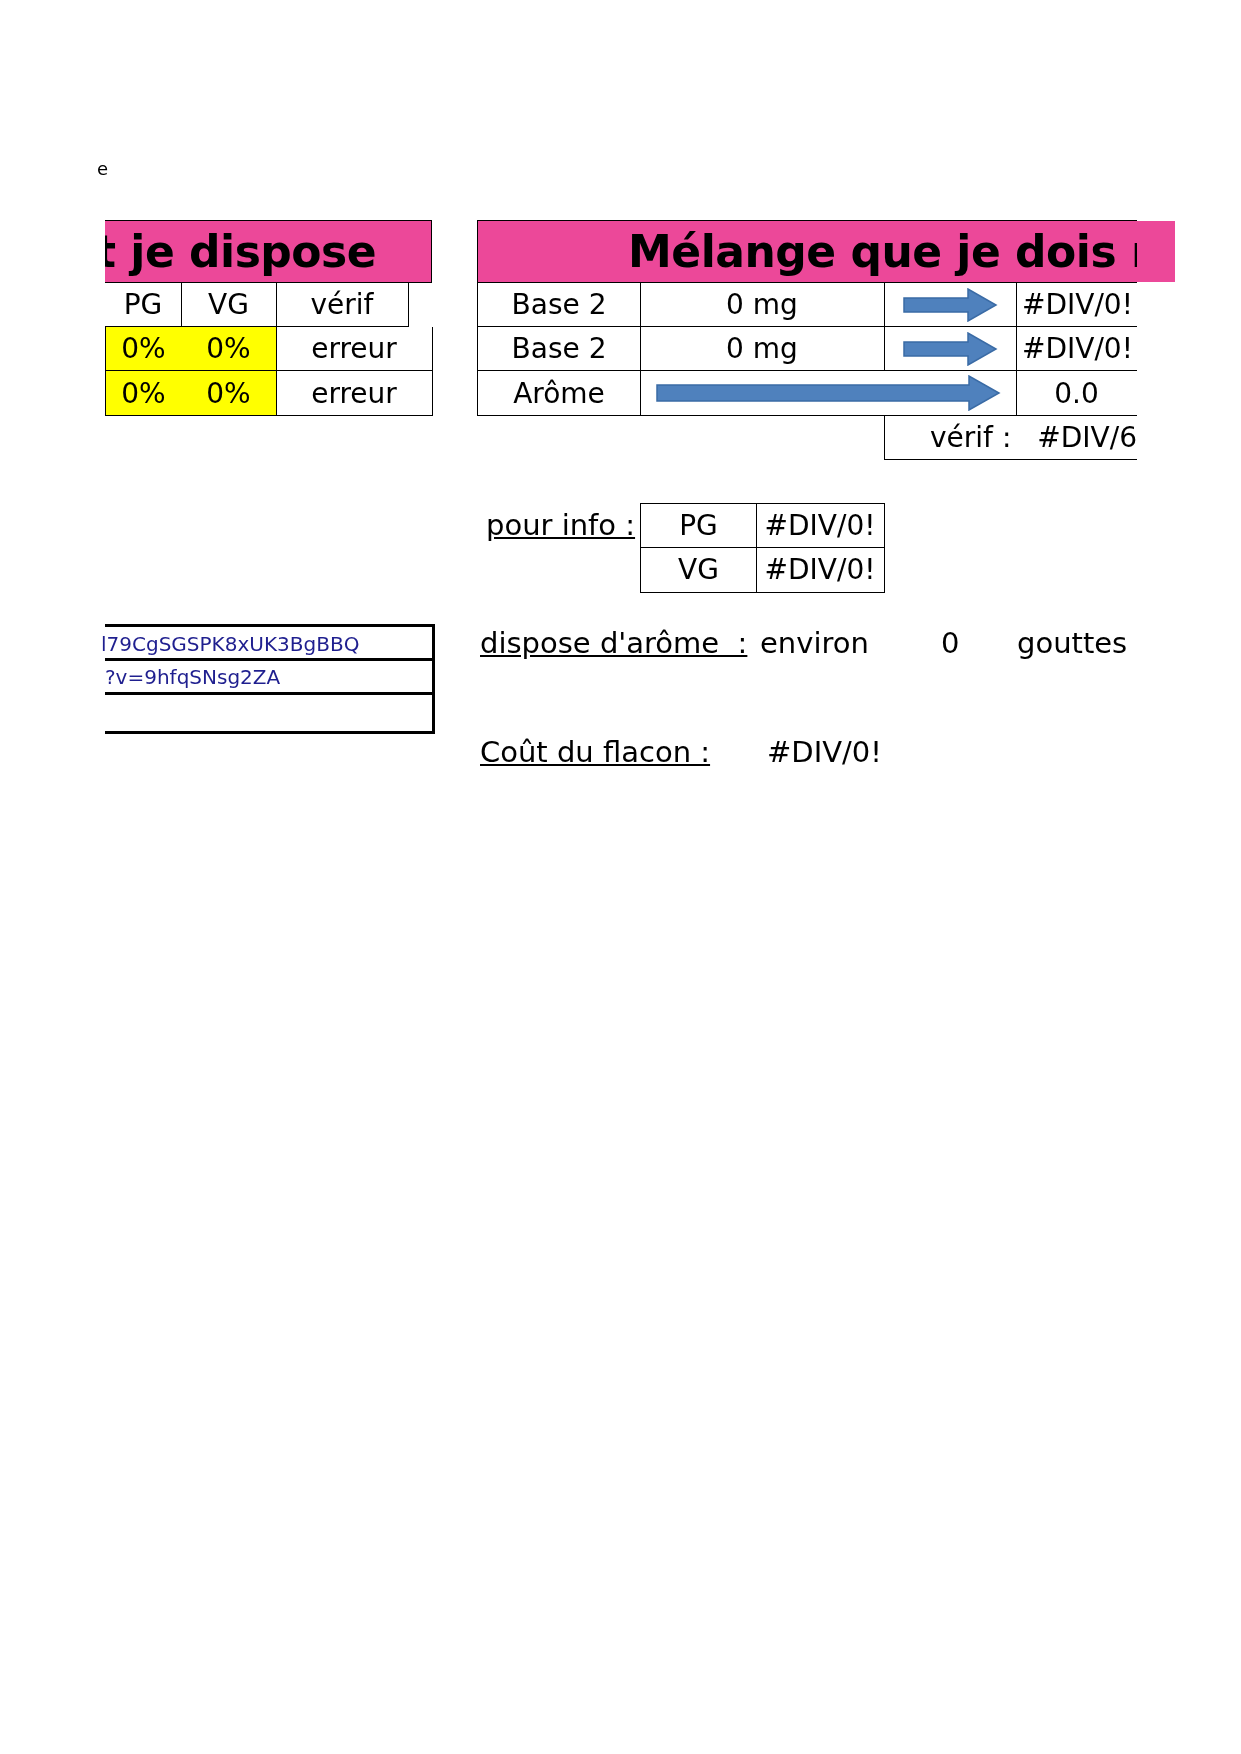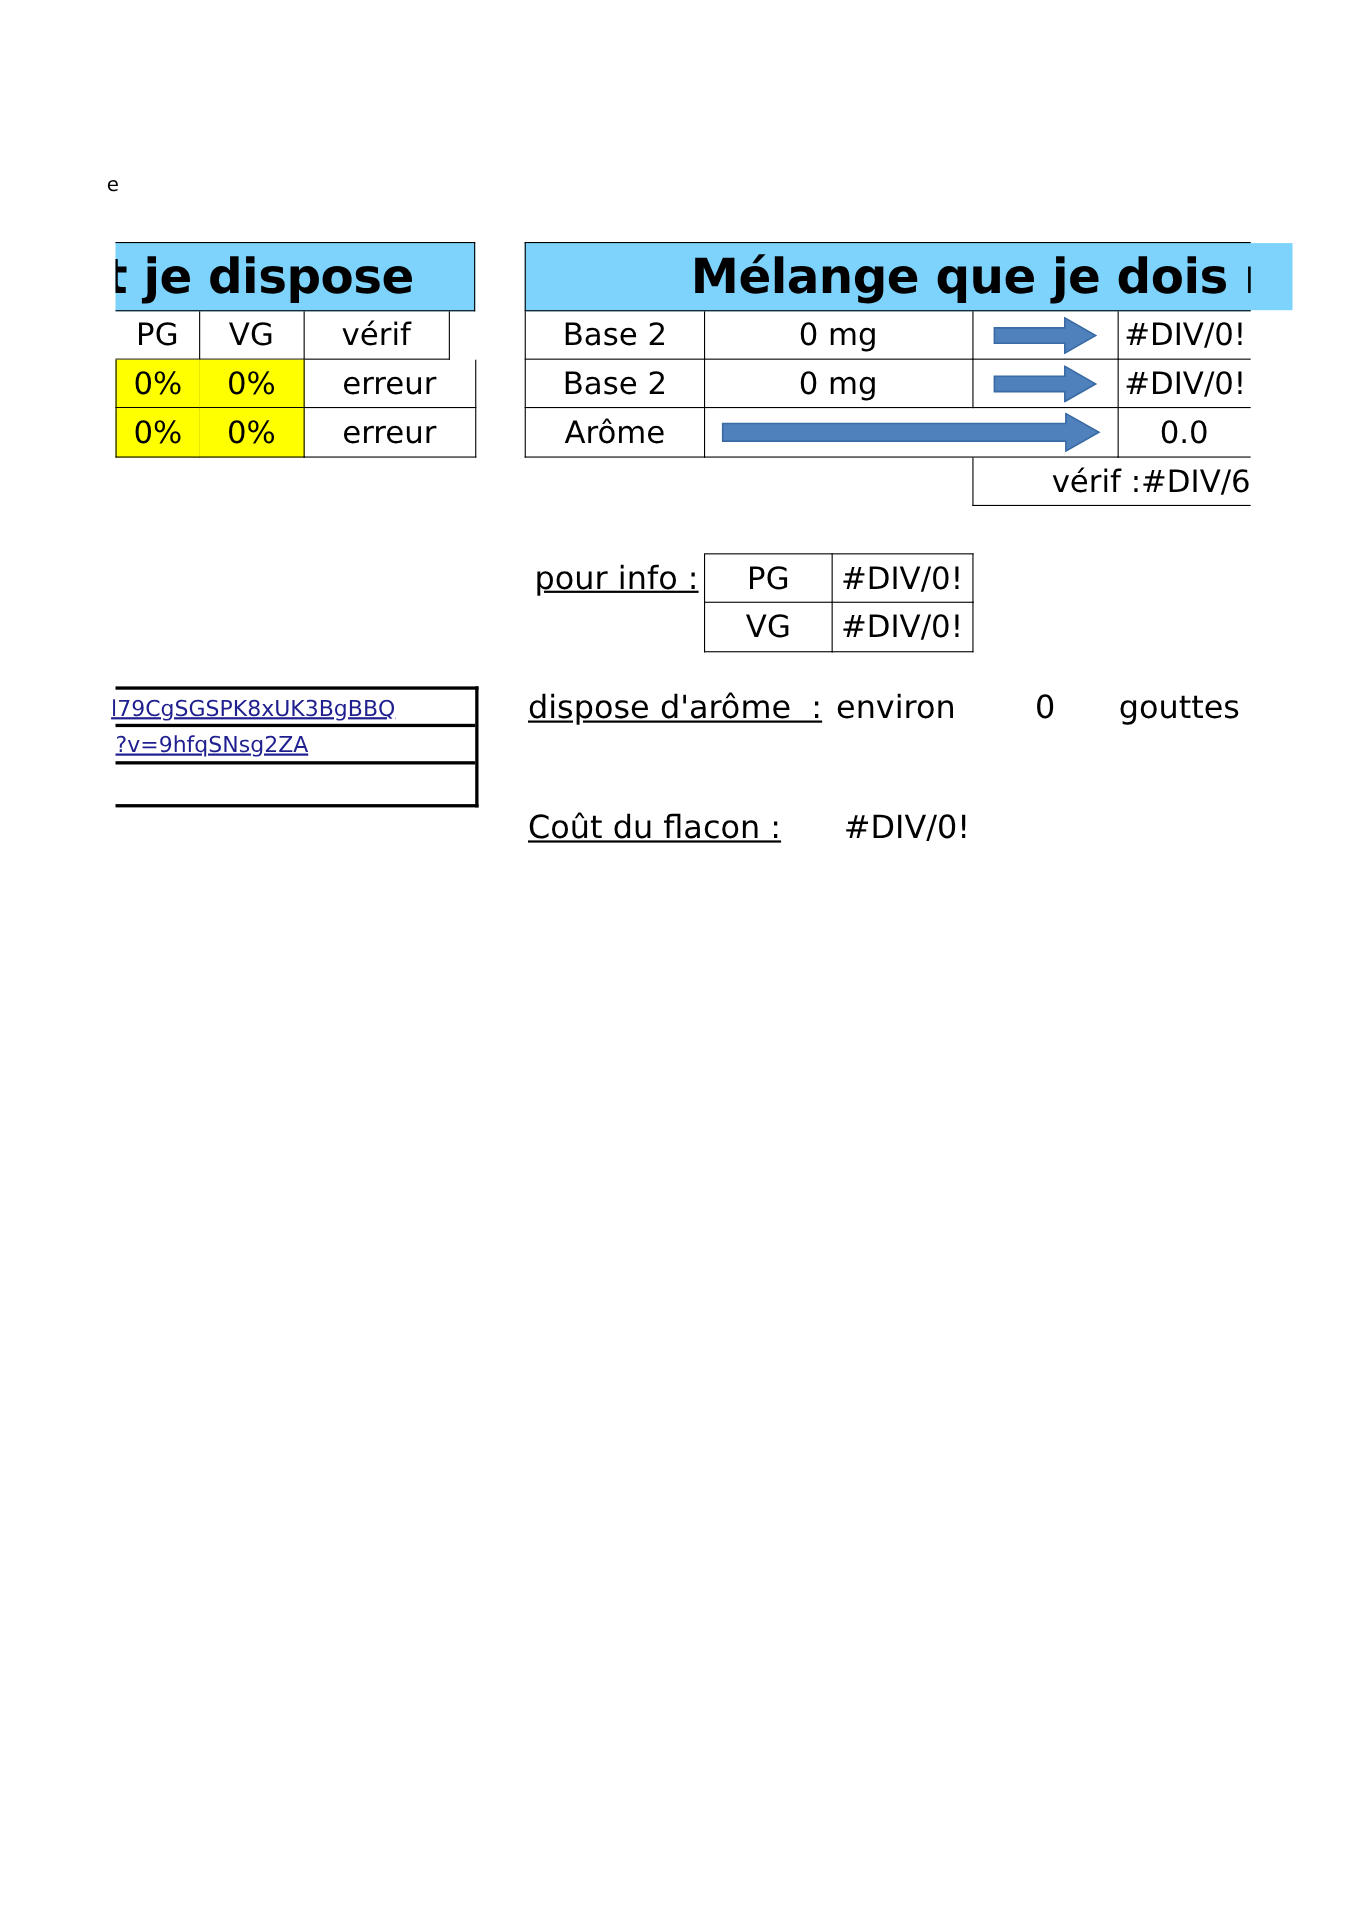--- a/index.html
+++ b/index.html
@@ -1,24 +1,24 @@
 <!DOCTYPE html>
 <html><head>
 <meta charset="utf-8">
 <style>
   html, body { margin:0; padding:0; background:#ffffff; }
   body { width:1241px; height:1754px; position:relative; overflow:hidden;
          font-family:"DejaVu Sans","Liberation Sans",sans-serif; color:#000; }
   .abs { position:absolute; box-sizing:border-box; }
   .cell { position:absolute; box-sizing:border-box; display:flex; align-items:center; justify-content:center;
           font-size:28px; white-space:nowrap; overflow:hidden; }
-  .hdr { background:#7dd3fc; }
+  .hdr { background:#ec4899; }
   .yellow { background:#ffff00; }
   .title { font-weight:bold; font-size:44px; letter-spacing:-0.5px; }
-  .link { color:#1f1f8f; text-decoration:underline; font-size:20px; }
+  .link { color:#1f1f8f; font-size:20px; }
   .plain { font-size:20px; }
   .u { text-decoration:underline; }
   .txt { position:absolute; font-size:29px; white-space:nowrap; }
 </style>
 </head>
 <body>
 
 <div class="txt" style="left:97px;top:158px;font-size:18px;">e</div>
 
 <div class="abs" style="left:105px;top:220px;width:328px;height:196px;">
@@ -65,21 +65,21 @@
 
   <div class="cell" style="left:0;top:151px;width:164px;height:45px;border-left:1.5px solid #000;border-right:1.5px solid #000;border-bottom:1.5px solid #000;">Arôme</div>
   <div class="cell" style="left:163px;top:151px;width:377px;height:45px;border-right:1.5px solid #000;border-bottom:1.5px solid #000;">
     <svg width="346" height="36" viewBox="0 0 346 36">
       <path d="M2 10 H314 V1 L344 18 L314 35 V26 H2 Z" fill="#4f81bd" stroke="#3a6ba5" stroke-width="1.5"></path>
     </svg>
   </div>
   <div class="cell" style="left:539px;top:151px;width:121px;height:45px;border-bottom:1.5px solid #000;">0.0</div>
 
   <div class="cell" style="left:407px;top:196px;width:253px;height:44px;border-left:1.5px solid #000;border-bottom:1.5px solid #000;justify-content:flex-end;padding-right:0;">
-    <span style="">vérif :</span>
+    <span style="margin-right:26px;">vérif :</span>
     <span>#DIV/6</span>
   </div>
 </div>
 
 <div class="txt u" style="left:486px;top:508px;">pour info :</div>
 <div class="abs" style="left:640px;top:503px;width:245px;height:90px;">
   <div class="cell" style="left:0;top:0;width:117px;height:45px;border:1.5px solid #000;">PG</div>
   <div class="cell" style="left:116px;top:0;width:129px;height:45px;border:1.5px solid #000;border-left:none;">#DIV/0!</div>
   <div class="cell" style="left:0;top:44px;width:117px;height:46px;border:1.5px solid #000;border-top:none;">VG</div>
   <div class="cell" style="left:116px;top:44px;width:129px;height:46px;border:1.5px solid #000;border-left:none;border-top:none;">#DIV/0!</div>

